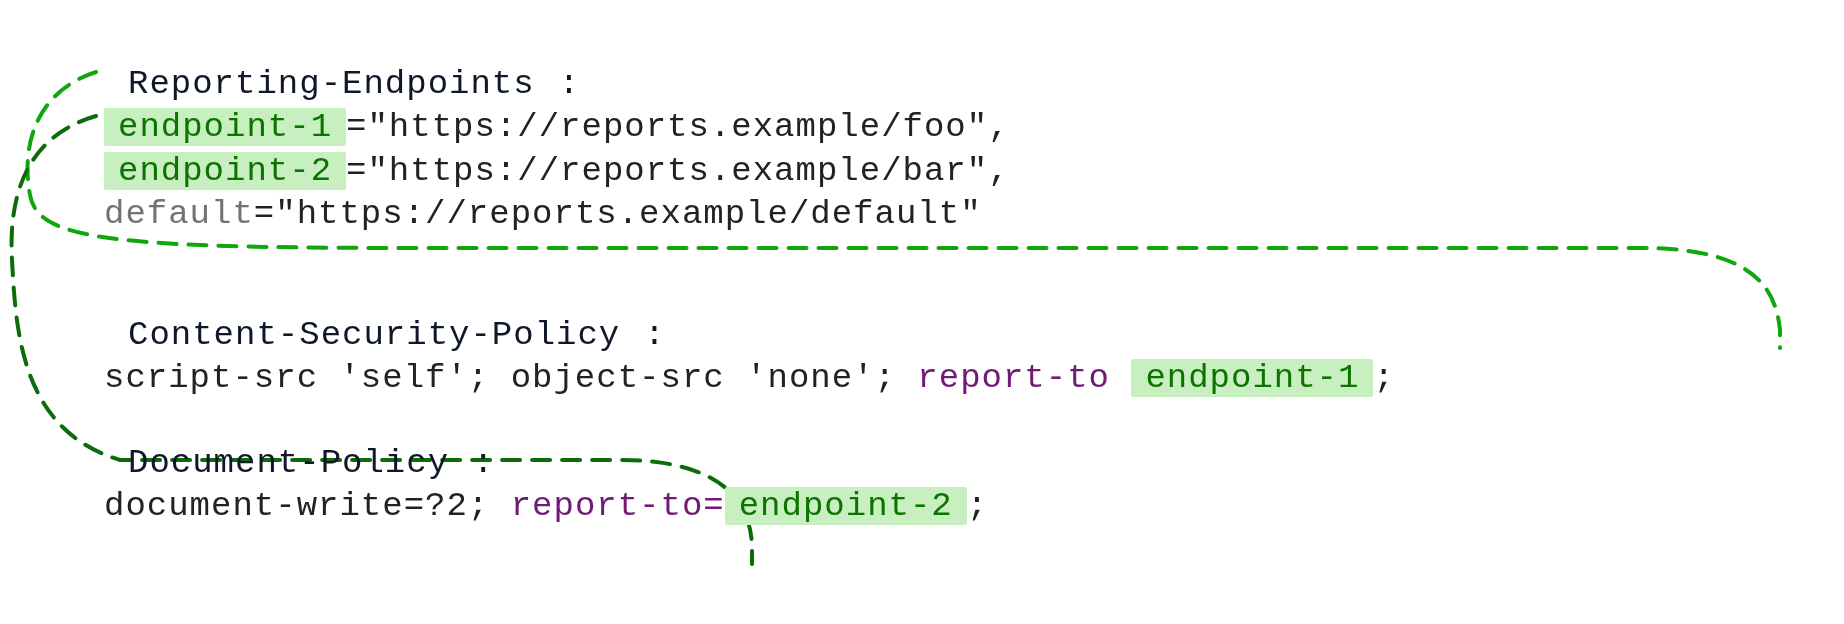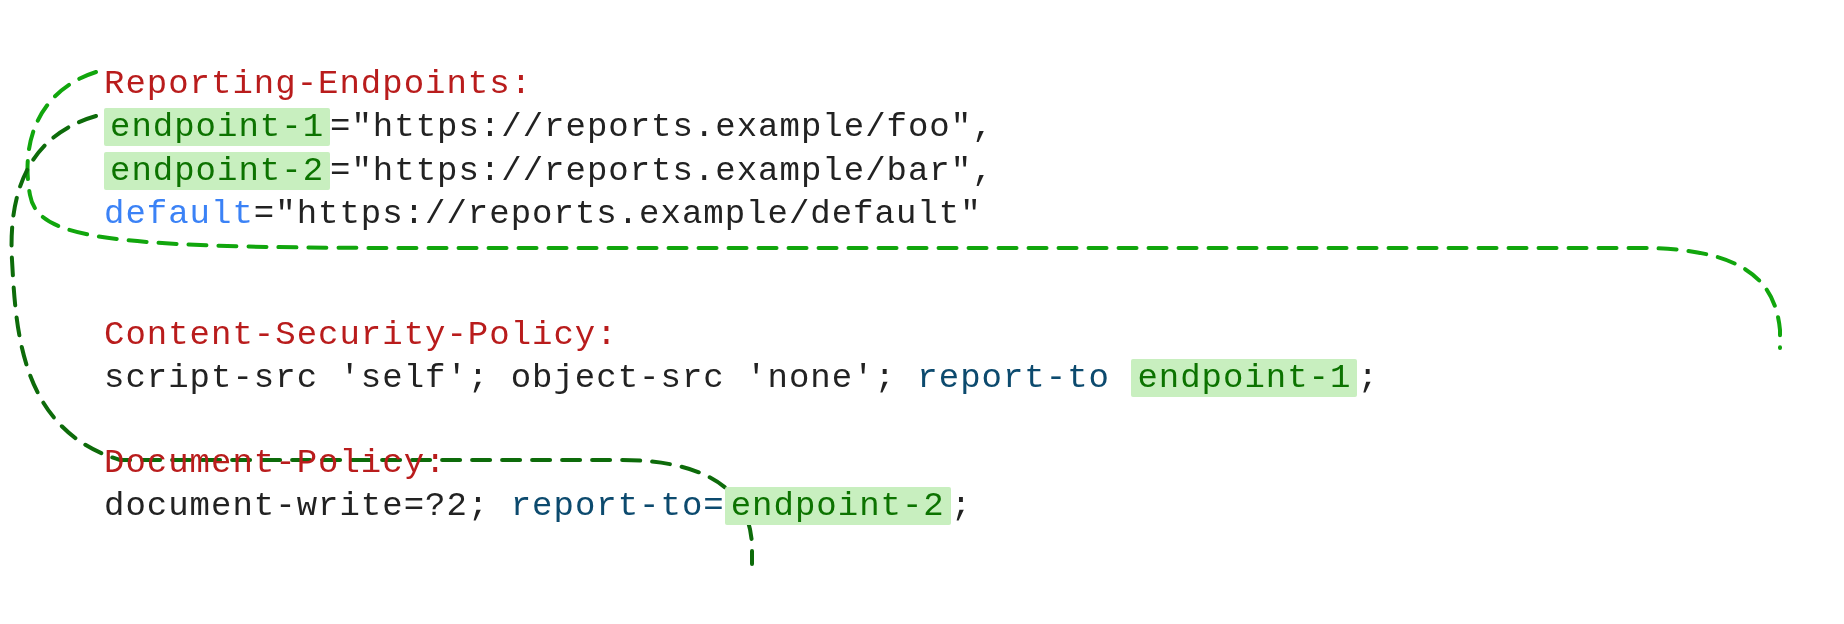--- a/index.html
+++ b/index.html
@@ -16,28 +16,28 @@
     overflow: hidden;
   }
   .code-area {
     position: relative;
     padding: 20px 0 0 104px;
     line-height: 1.27;
     letter-spacing: 1px;
     white-space: pre;
     z-index: 2;
   }
-  .hdr { color: #b91c1c; } 
-  .gray { color: #3b82f6; }
-  .kw { color: #0c4a6e; text-align: right; } 
+  .hdr { color: #0f172a; margin-left: 24px; } 
+  .gray { color: #737373; }
+  .kw { color: #701a75; text-align: right; } 
   .hl {
     background: #c8efbf;
     color: #0c7300;
     border-radius: 2px;
-    padding: 0 6px;
+    padding: 0 14px;
   }
   .plain { color: #222; }
   .gap { display: block; height: 78px; }
   .gap2 { display: block; height: 42px; }
 
   svg.arrows {
     position: absolute;
     top: 0;
     left: 0;
     width: 1844px;

